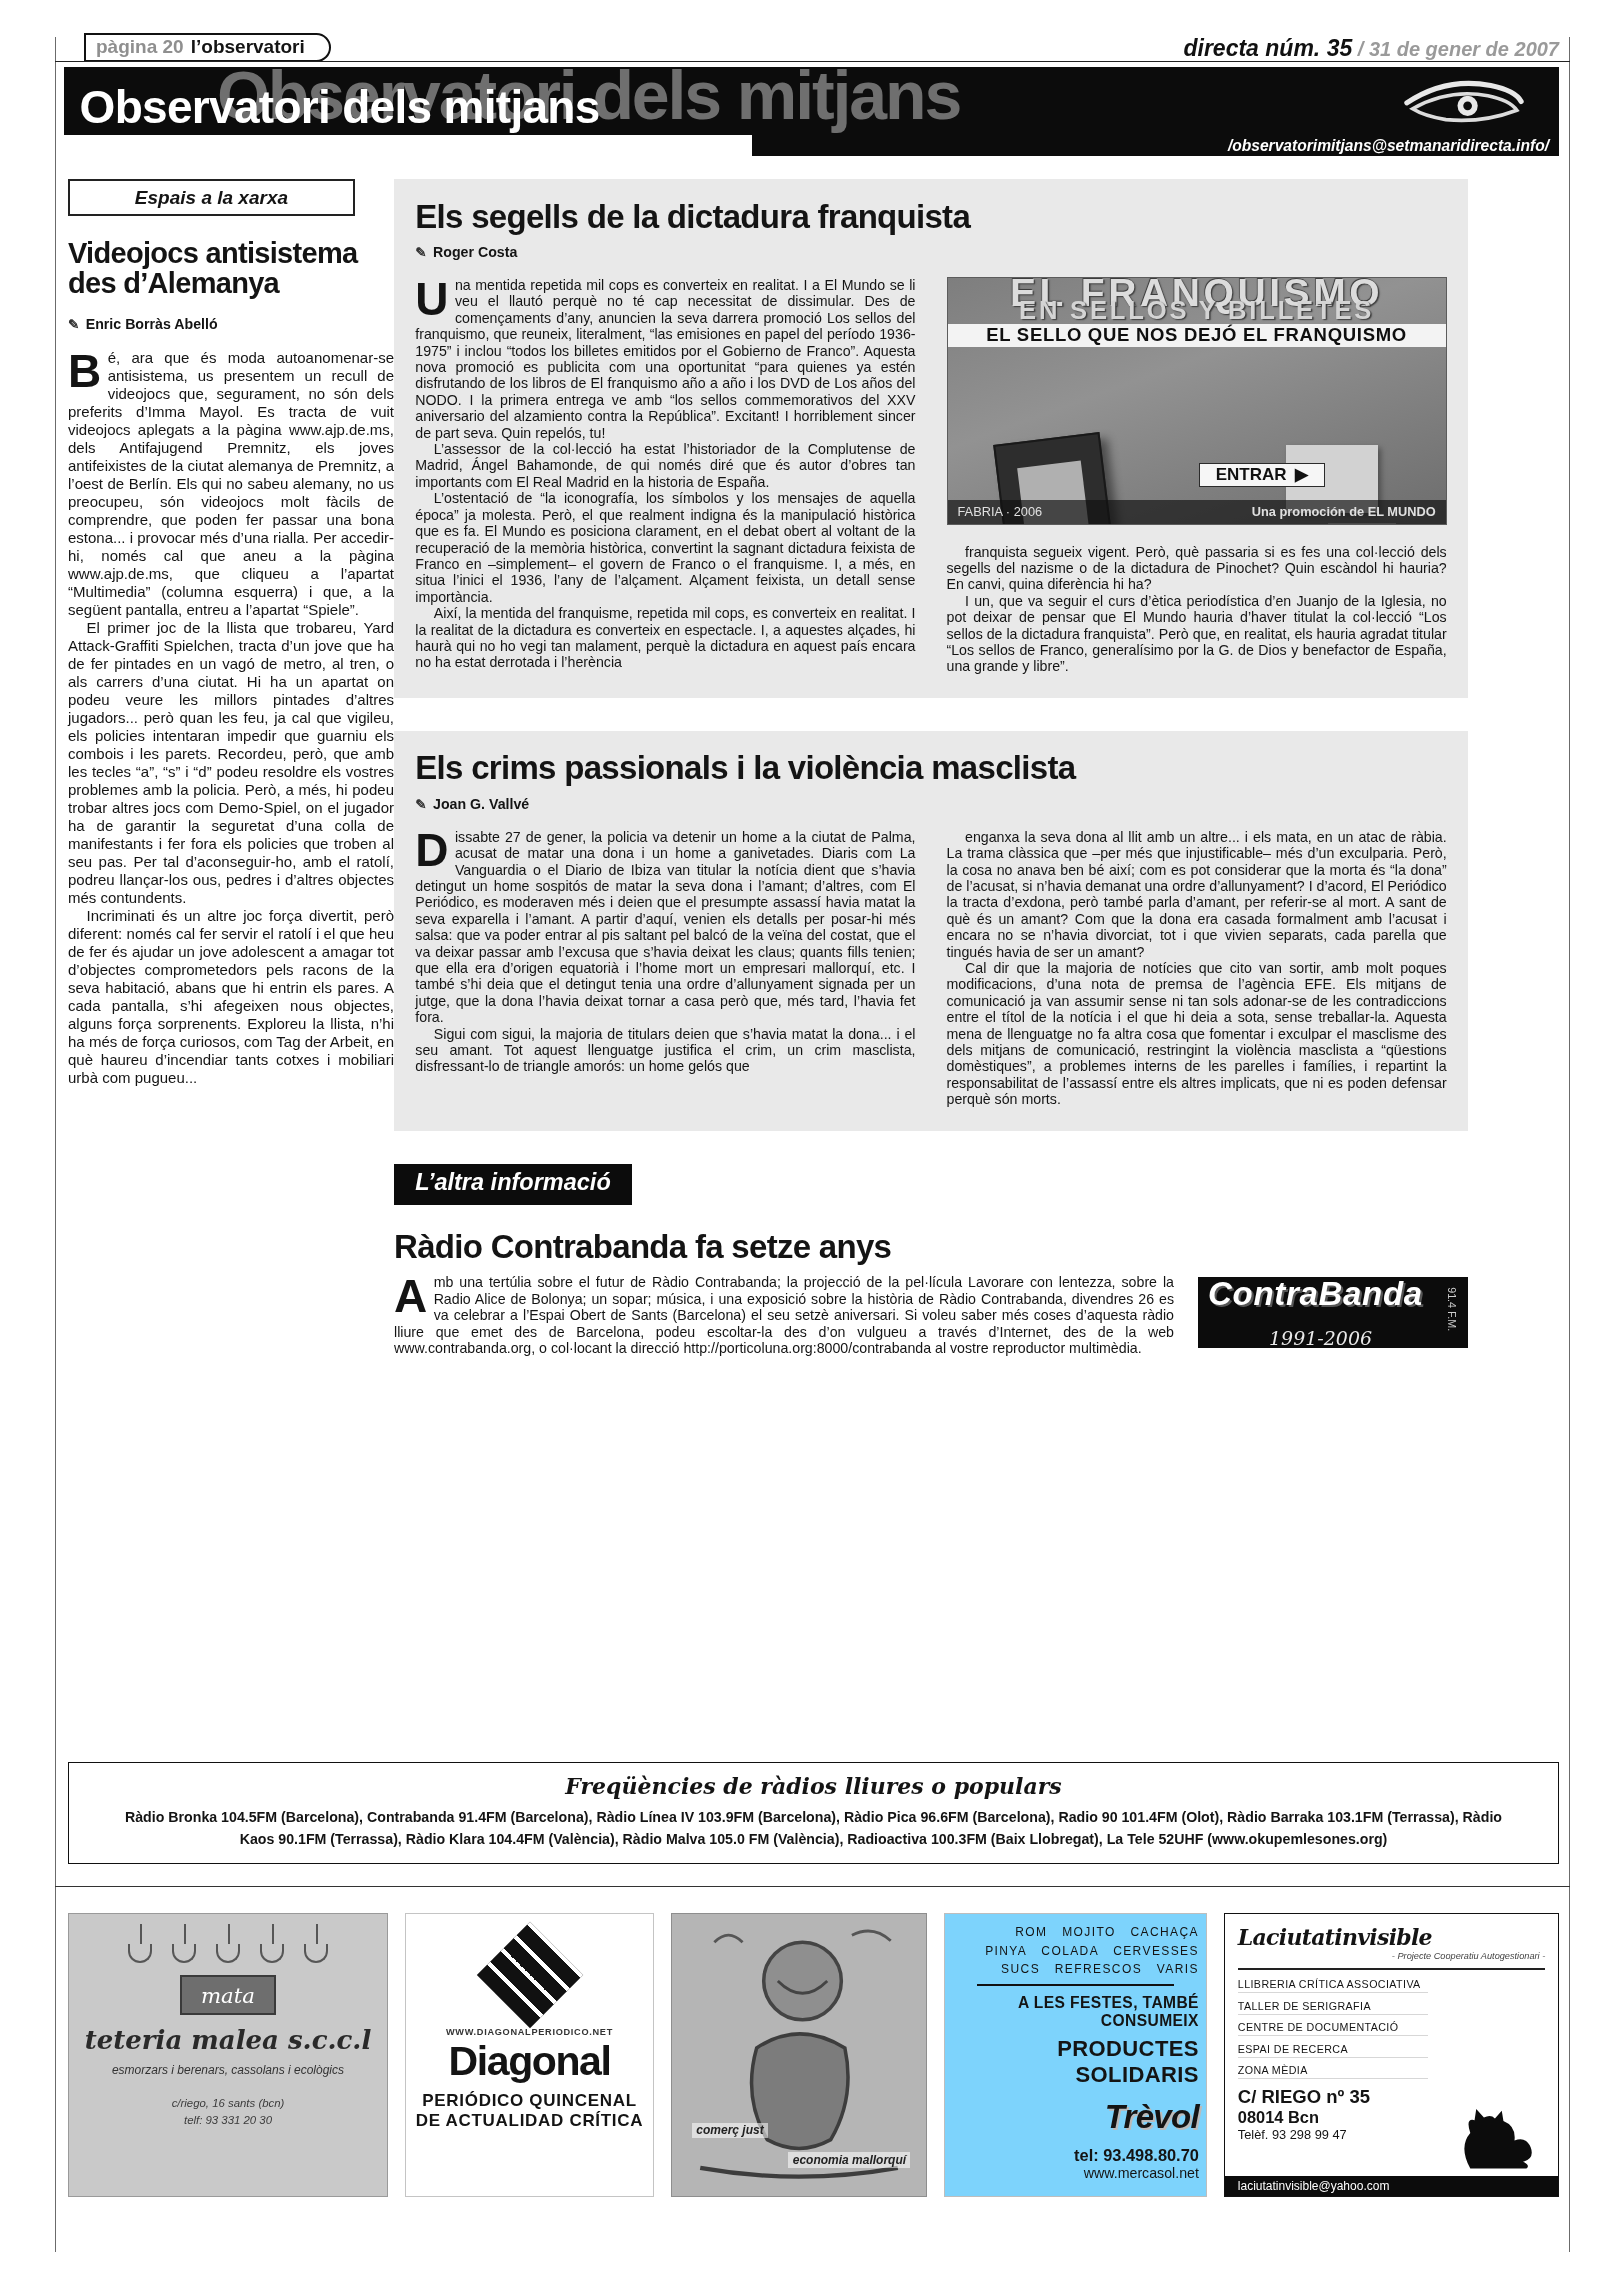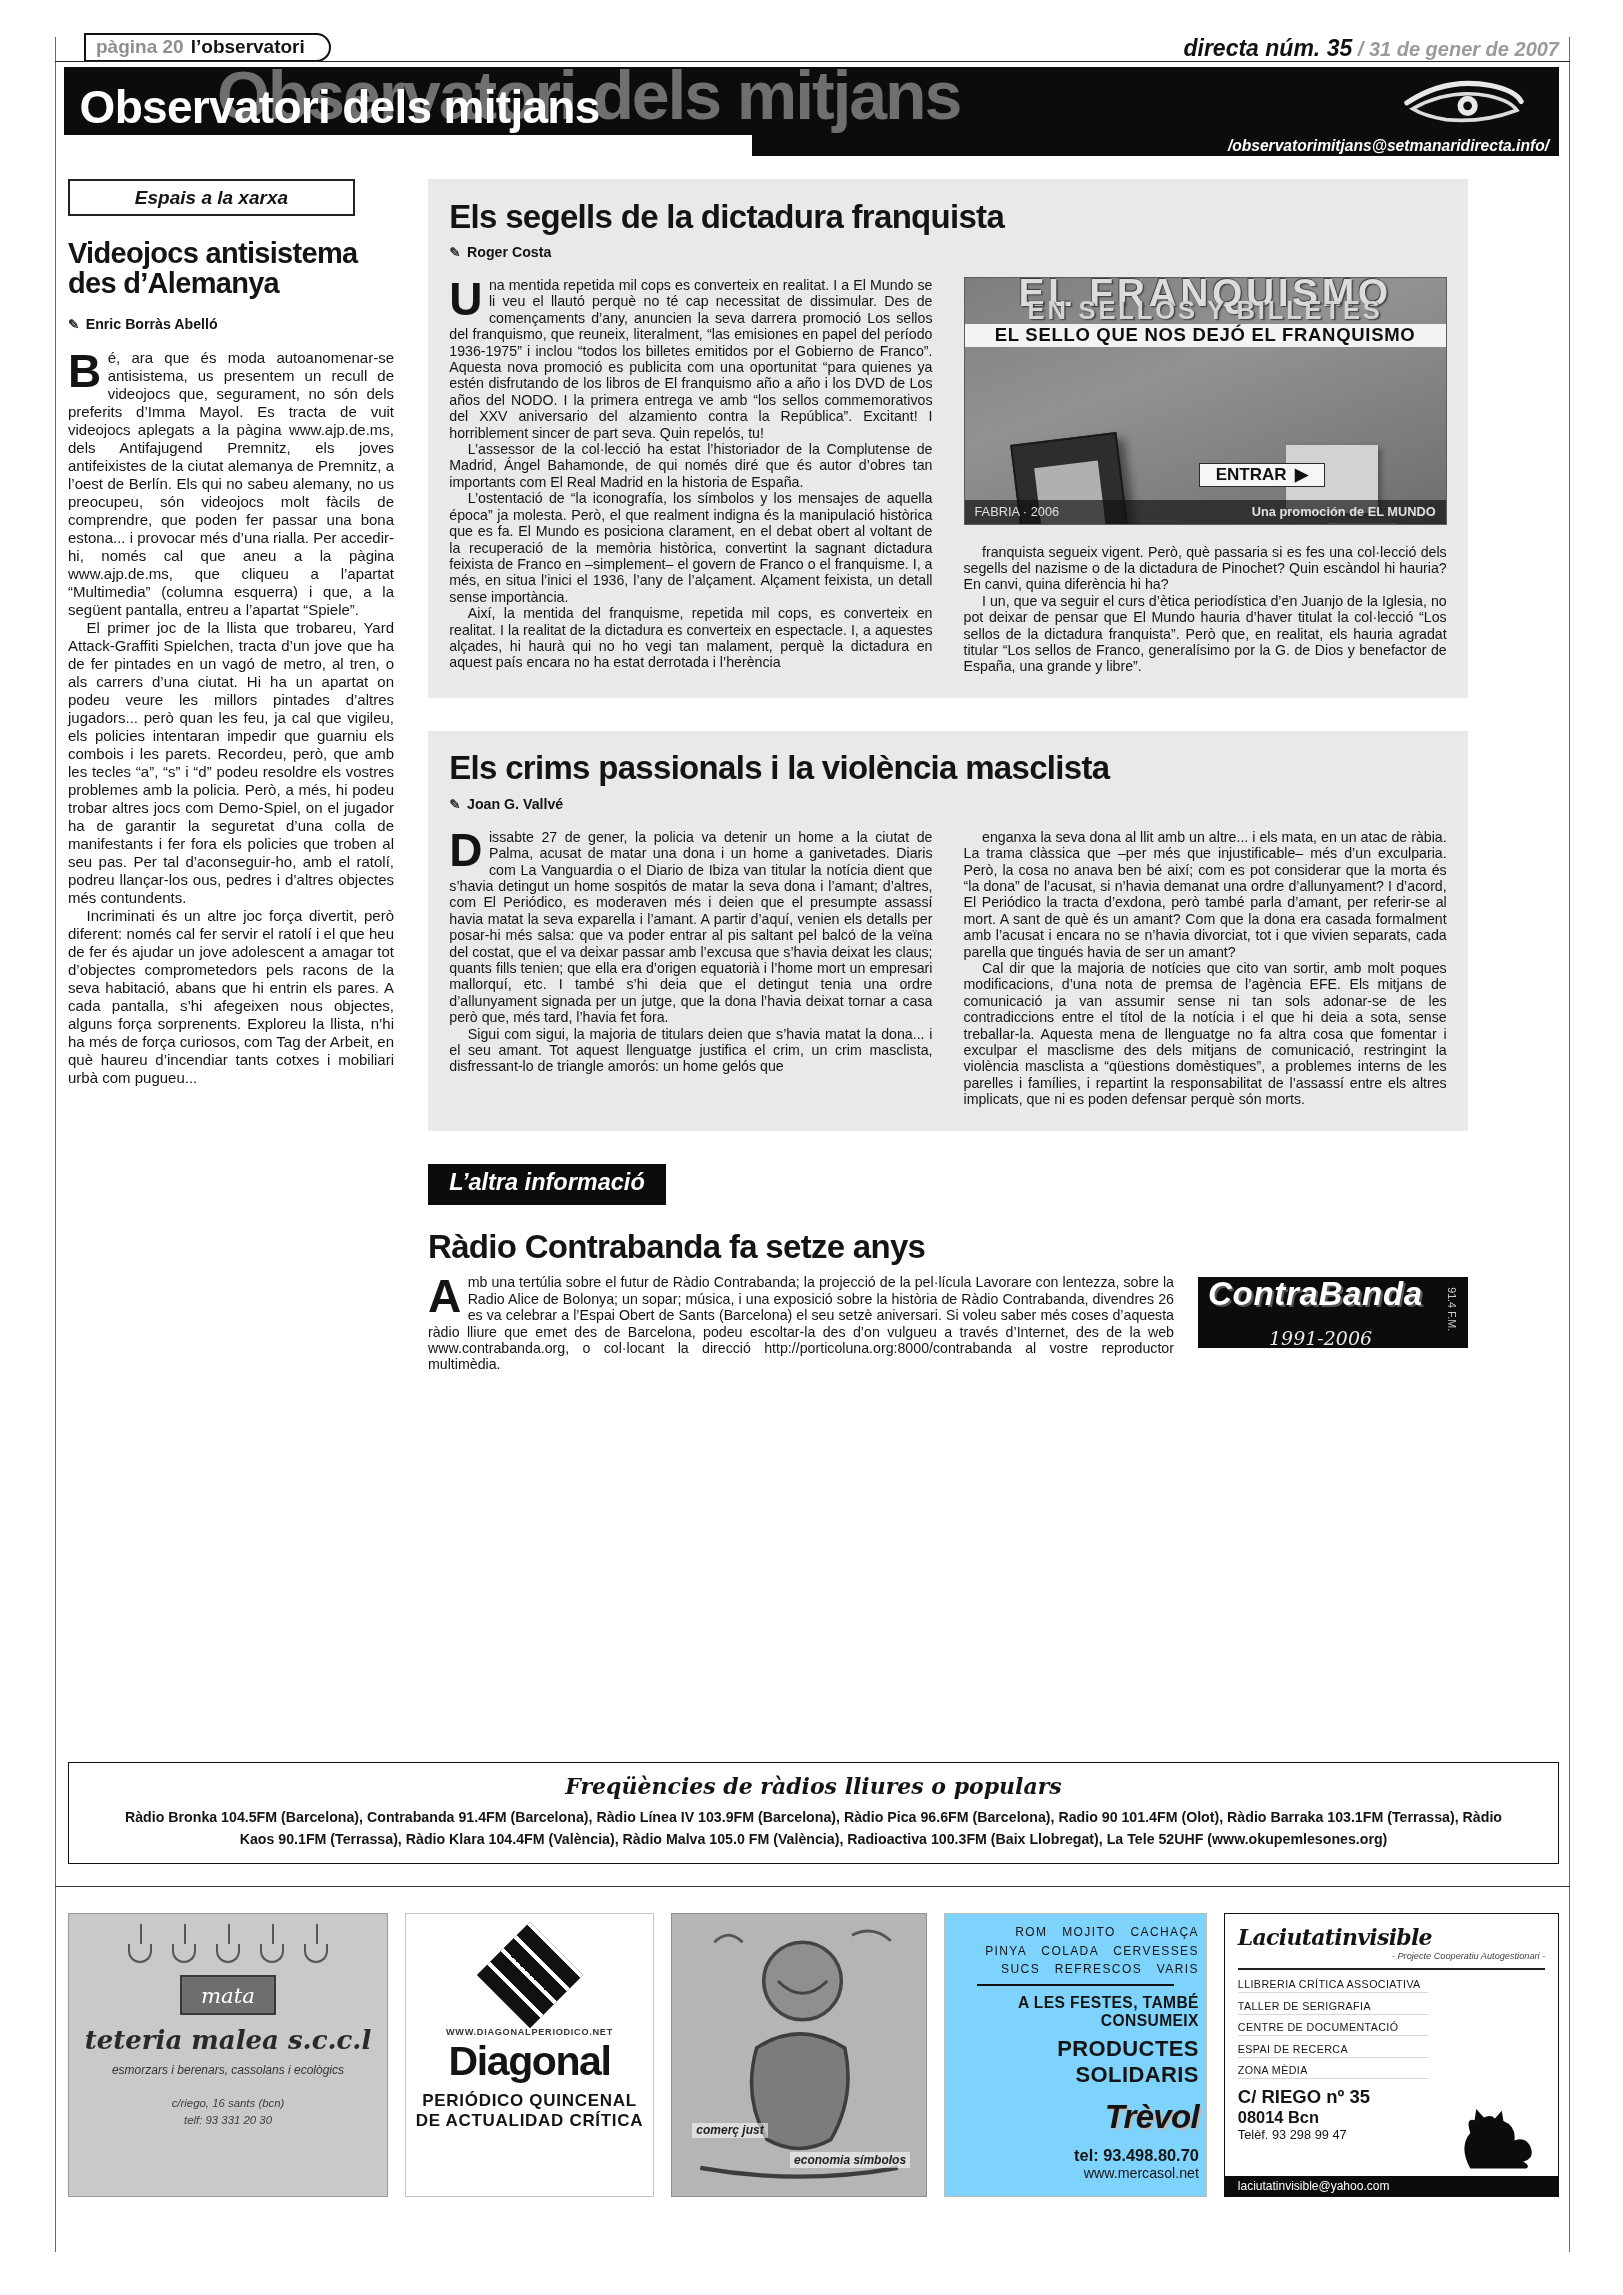--- a/index.html
+++ b/index.html
@@ -25,21 +25,21 @@
   .issue-line .date { color: #9a9a9a; }
 
   
   .banner { position: absolute; top: 67px; left: 64px; right: 64px; height: 68px; background: #0c0c0c; overflow: hidden; }
   .banner-ghost { position: absolute; left: 153px; top: -11.4px; font-size: 68px; font-weight: bold; color: #6f6f6f; white-space: nowrap; letter-spacing: -2.1px; }
   .banner-title { position: absolute; left: 15.6px; bottom: 1.4px; font-size: 46px; font-weight: bold; color: #fff; letter-spacing: -0.7px; }
   .banner-eye { position: absolute; right: 33px; top: 7.1px; width: 124px; height: 55px; }
   .email-bar { position: absolute; top: 135px; right: 64px; width: 807px; height: 21.3px; background: #0c0c0c; color: #fff; font-style: italic; font-weight: bold; font-size: 15.6px; line-height: 21.3px; text-align: right; padding-right: 10px; }
 
   
-  .content { margin: 179px 64px 0 68px; display: flex; gap: 34px; }
+  .content { margin: 179px 64px 0 68px; display: flex; }
   .sidebar { width: 326px; flex: none; }
   .kicker-box { border: 2.1px solid #222; padding: 5.7px 4.3px; text-align: center; font-style: italic; font-weight: bold; font-size: 19px; width: 88%; }
   .sidebar h2 { font-size: 29px; line-height: 1.03; margin: 23px 0 17px; letter-spacing: -0.7px; }
   .byline { font-size: 14.2px; font-weight: bold; margin-bottom: 17px; }
   .byline .pen { margin-right: 6.4px; font-size: 13.5px; color:#333; }
   .bodytext { text-align: justify; }
   .sidebar .bodytext { font-size: 15px; line-height: 18px; }
   .dc { float: left; font-size: 46px; line-height: 36px; font-weight: bold; padding: 3.6px 6.4px 0 0; }
   .paras p { text-indent: 18.5px; margin: 0; }
   .lead { text-indent: 0; }
@@ -278,21 +278,21 @@
     <div class="ad ad-comic">
       <svg class="comic-svg" viewBox="0 0 360 400" preserveAspectRatio="none">
         <circle cx="185" cy="95" r="55" fill="#8f8f8f" stroke="#444" stroke-width="5"></circle>
         <path d="M150,95 Q185,130 220,95" fill="none" stroke="#444" stroke-width="4"></path>
         <path d="M120,190 Q180,150 245,190 Q260,260 225,320 Q180,345 135,320 Q100,260 120,190 Z" fill="#7c7c7c" stroke="#3d3d3d" stroke-width="5"></path>
         <path d="M60,40 Q80,20 100,40" fill="none" stroke="#555" stroke-width="4"></path>
         <path d="M255,30 Q285,15 310,38" fill="none" stroke="#555" stroke-width="4"></path>
         <path d="M40,360 Q180,385 320,360" fill="none" stroke="#3d3d3d" stroke-width="6"></path>
       </svg>
       <span class="comic-label1">comerç just</span>
-      <span class="comic-label2">economia símbolos</span>
+      <span class="comic-label2">economia mallorquí</span>
     </div>
 
     <div class="ad ad-trevol">
       <div class="drinks paras">
           <p>ROM MOJITO CACHAÇA</p>
           <p>PINYA COLADA CERVESSES</p>
           <p>SUCS REFRESCOS VARIS</p>
         </div>
       <div class="trevol-div"></div>
       <div class="trevol-h1">A LES FESTES, TAMBÉ CONSUMEIX</div>

